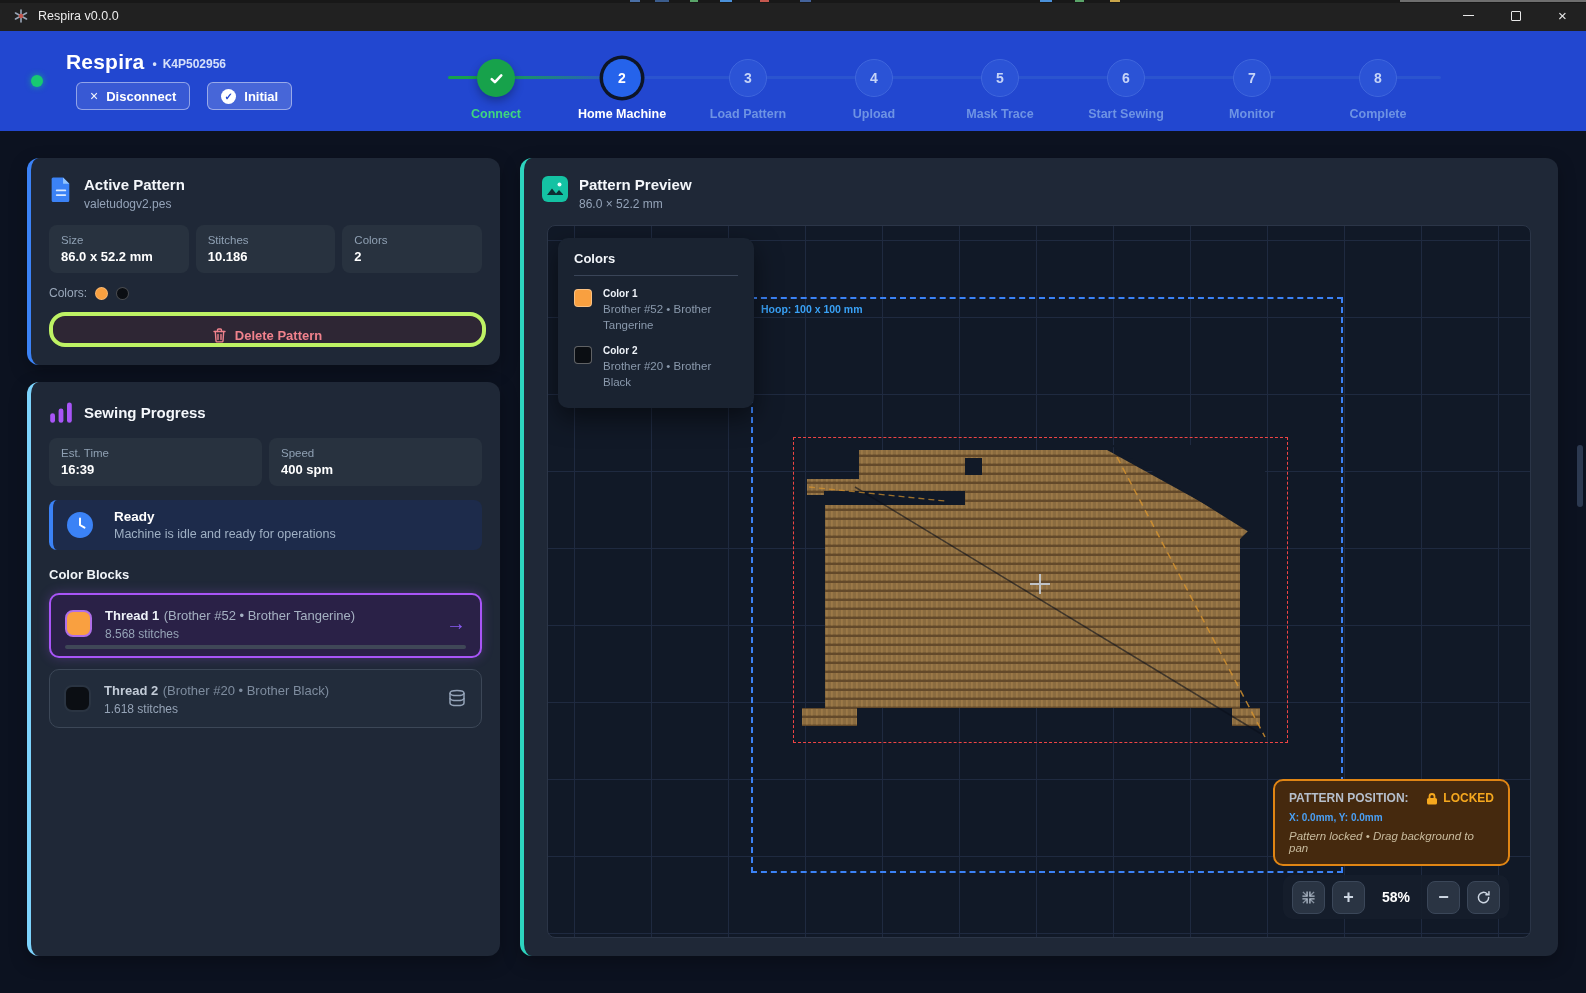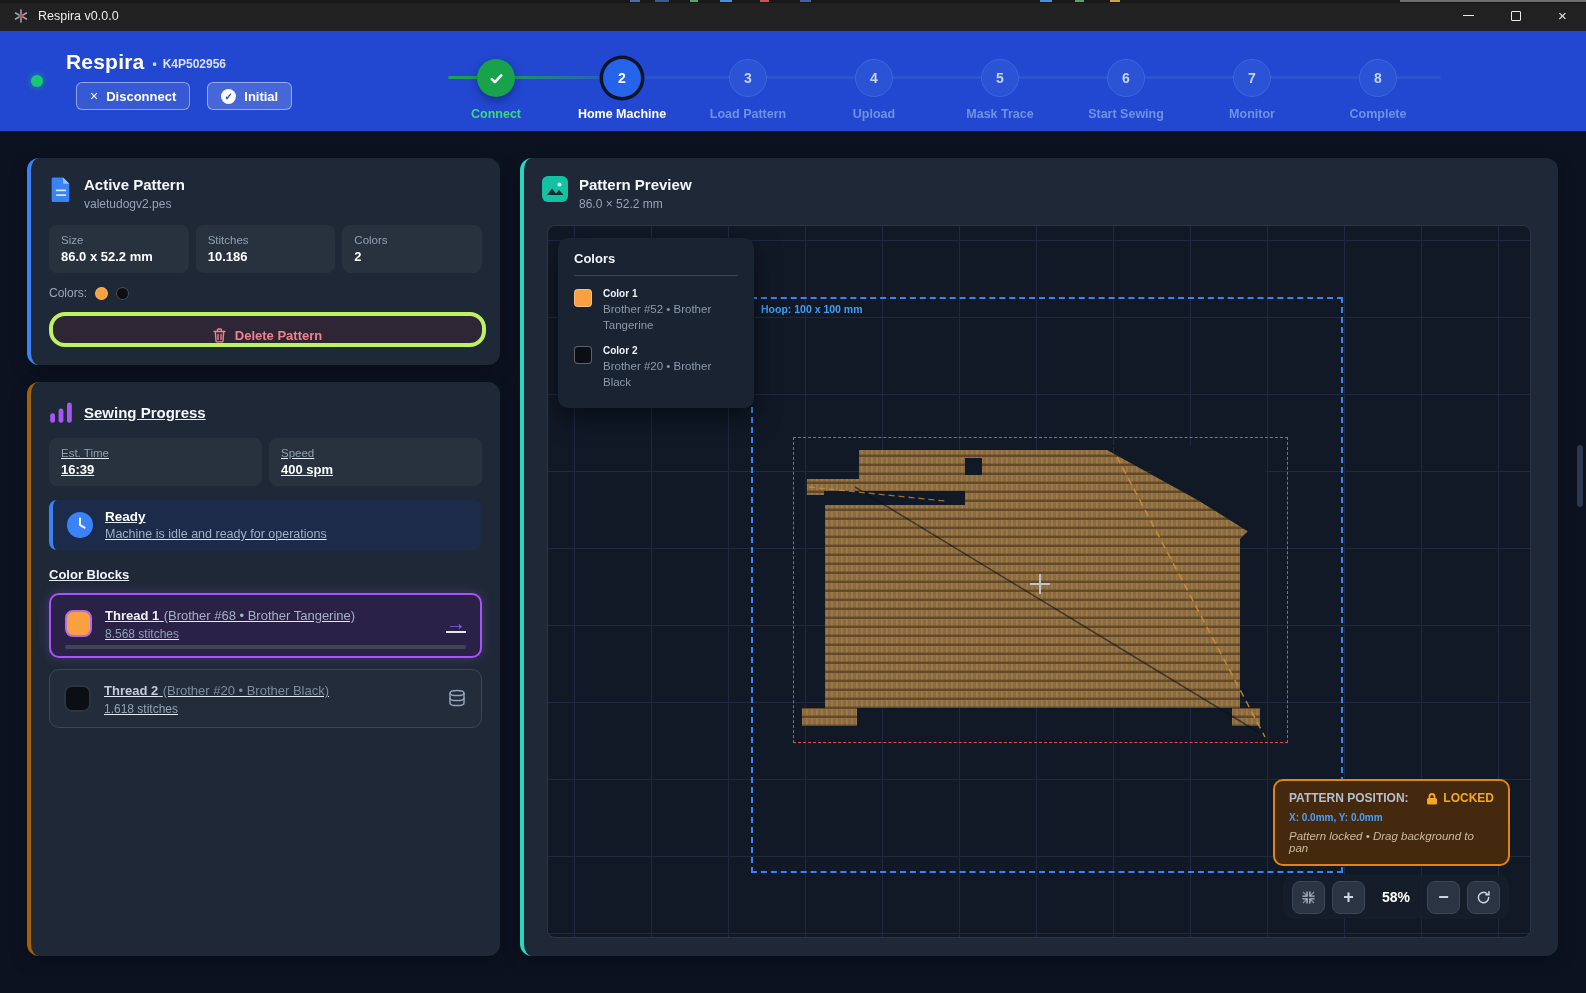--- a/index.html
+++ b/index.html
@@ -43,38 +43,38 @@
   .step.pending .circle{background:#2b53d6;color:#c6d4f7;border:1px solid #3f66dd;}
   .step-label{margin-top:10px;font-size:12.5px;font-weight:bold;}
   .step.complete .step-label{color:#3fd77f;}
   .step.active .step-label{color:#fff;}
   .step.pending .step-label{color:#6e93e4;}
 
   
   .main{position:absolute;top:131px;left:0;right:0;bottom:0;}
   .panel{position:absolute;background:#1f2837;border-radius:12px;box-shadow:0 6px 18px rgba(0,0,0,.28);}
   .panel.ap{left:27px;top:27px;width:473px;height:207px;border-left:4px solid #3b82f6;}
-  .panel.sp{left:27px;top:251px;width:473px;height:574px;border-left:4px solid #a16207;text-decoration:underline;}
+  .panel.sp{left:27px;top:251px;width:473px;height:574px;border-left:4px solid #7dd3fc;}
   .panel.pp{left:520px;top:27px;width:1038px;height:798px;border-left:4px solid #2dd4bf;}
 
   .p-head{display:flex;align-items:flex-start;gap:11px;padding:18px 18px 0;}
   .p-title{font-size:15px;font-weight:bold;color:#f4f7fb;}
   .p-sub{font-size:12px;color:#94a3b8;margin-top:4px;}
 
   .stats{display:flex;gap:7px;padding:14px 18px 0;}
   .stat{flex:1;background:#28323f;border-radius:8px;padding:9px 12px;}
   .stat-label{font-size:11.5px;color:#8fa0b3;}
   .stat-value{font-size:13px;font-weight:bold;color:#fff;margin-top:3px;}
 
   .colors-row{display:flex;align-items:center;gap:8px;padding:13px 18px 0;font-size:12px;color:#9aa8ba;}
   .cdot{width:13px;height:13px;border-radius:50%;border:1px solid rgba(255,255,255,.25);}
 
   .delete-btn{margin:12px 18px 0;width:437px;height:35px;border:4px solid #bef264;background:rgba(185,28,28,.10);border-radius:16px;color:#f0828c;font-size:13px;font-weight:bold;display:flex;align-items:flex-end;justify-content:center;gap:9px;cursor:pointer;}
 
-  .ready{margin:14px 18px 0;background:#1d2b4b;border-left:4px solid #3b82f6;border-radius:8px;padding:9px 14px;display:flex;gap:12px;align-items:center;}
+  .ready{margin:14px 18px 0;background:#1d2b4b;border-left:4px solid #3b82f6;border-radius:8px;padding:9px 14px;display:flex;gap:21px;align-items:center;}
   .ready-title{font-size:13.5px;font-weight:bold;color:#fff;}
   .ready-sub{font-size:12.5px;color:#9fb0c4;margin-top:3px;}
   .cb-label{padding:17px 18px 0;font-size:13px;font-weight:bold;color:#f1f5f9;}
 
   .thread{margin:11px 18px 0;border-radius:10px;position:relative;padding:11px 14px 15px;cursor:pointer;}
   .thread.active{border:2px solid #a855f7;background:#2a2147;box-shadow:0 0 12px rgba(168,85,247,.28);}
   .thread.pending{border:1px solid #3c4757;background:#222c3b;padding-bottom:11px;}
   .thread-row{display:flex;align-items:center;gap:13px;}
   .swatch{width:27px;height:27px;border-radius:8px;flex:none;}
   .swatch.t1{border:2px solid #b06fe8;}
@@ -297,21 +297,21 @@
       </div>
     </div>
     <div class="cb-label">Color Blocks</div>
 
     <div class="thread active">
       <div class="thread-row">
         <span class="swatch t1" style="background-color: rgb(249, 160, 64);"></span>
         <div>
           <div>
             <span class="thread-name">Thread 1</span>
-            <span class="thread-detail">(Brother #68 • Brother Tangerine)</span>
+            <span class="thread-detail">(Brother #52 • Brother Tangerine)</span>
           </div>
           <div class="thread-st">8.568 stitches</div>
         </div>
         <span class="thread-end arrow-glyph">→</span>
       </div>
       <div class="progress"></div>
     </div>
 
     <div class="thread pending">
       <div class="thread-row">

